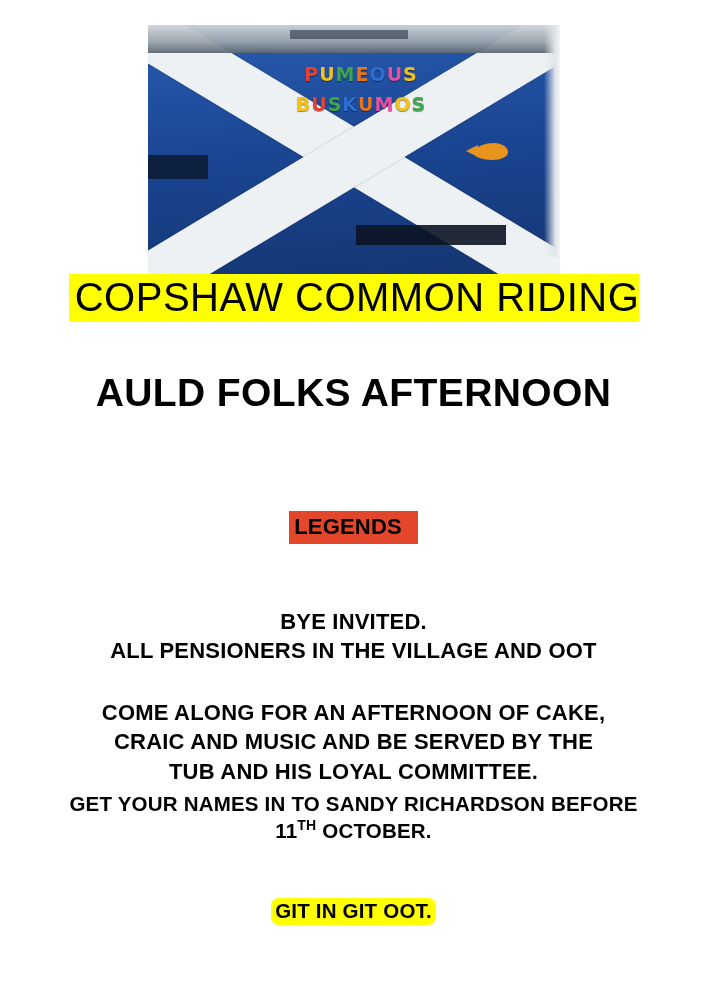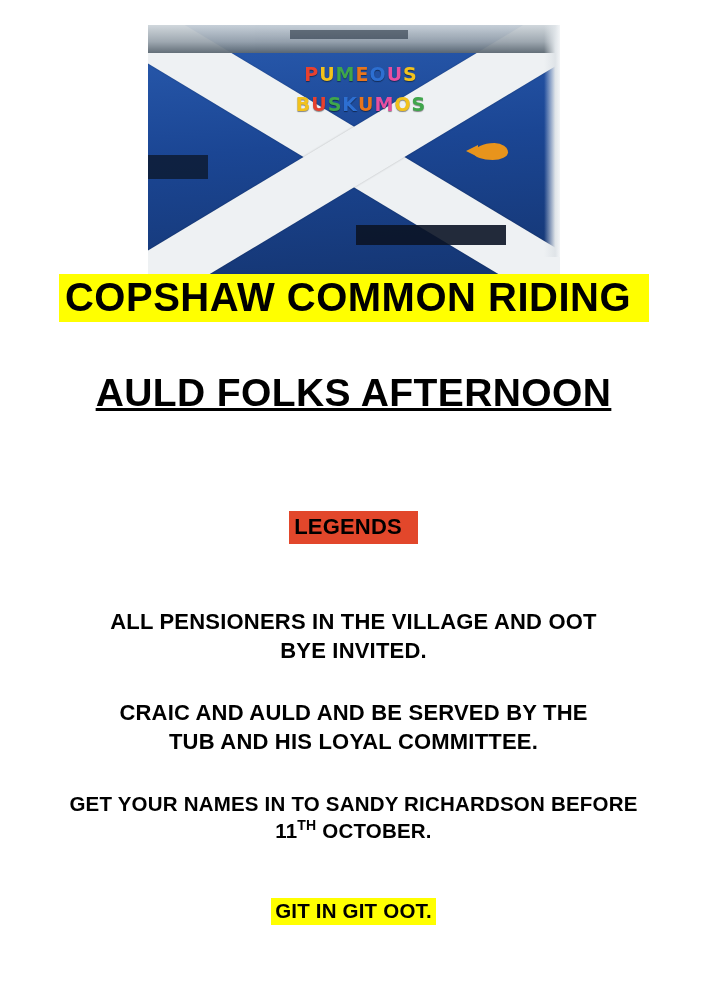--- a/index.html
+++ b/index.html
@@ -155,38 +155,37 @@
   .title-band {
     position: absolute;
     left: 44px;
     top: 274px;
     width: 620px;
     text-align: center;
   }
   .title-band .hl {
     background: #ffff00;
     display: inline-block;
-    padding: 2px 18px 4px 6px;
+    padding: 2px 0 4px 6px;
     font-size: 40px;
-    font-weight: bold;
+    font-weight: normal;
     letter-spacing: .5px;
     line-height: 1.05;
   }
 
   .headline {
     position: absolute;
     left: 40px;
     top: 372px;
     width: 627px;
     text-align: center;
     font-size: 39px;
     font-weight: bold;
     line-height: 1.08;
     letter-spacing: .4px;
-    text-decoration: underline;
   }
 
   .when {
     position: absolute;
     left: 40px;
     top: 508px;
     width: 627px;
     text-align: center;
     font-size: 22px;
     font-weight: bold;
@@ -231,20 +230,21 @@
     width: 627px;
     text-align: center;
   }
   .footer .hl {
     background: #ffff00;
     display: inline-block;
     padding: 1px 4px 2px 4px;
     font-size: 20.5px;
     font-weight: bold;
     letter-spacing: .2px;
+    border-radius: 8px;
   }
 </style>
 </head>
 <body>
 
 <div class="poster">
 
   <div class="photo-wrap">
     <div class="flag">
       <div class="diag a"></div>
@@ -279,26 +279,27 @@
     <div>AULD FOLKS AFTERNOON</div>
   </div>
 
   <div class="when">
     <div>
       <span class="venue-hl">LEGENDS</span>
     </div>
   </div>
 
   <div class="para p1">
+    <div>BYE INVITED.</div>
     <div>ALL PENSIONERS IN THE VILLAGE AND OOT</div>
-    <div>BYE INVITED.</div>
   </div>
 
   <div class="para p2">
-    <div>CRAIC AND AULD AND BE SERVED BY THE</div>
+    <div>COME ALONG FOR AN AFTERNOON OF CAKE,</div>
+    <div>CRAIC AND MUSIC AND BE SERVED BY THE</div>
     <div>TUB AND HIS LOYAL COMMITTEE.</div>
   </div>
 
   <div class="para p3">
     <div>GET YOUR NAMES IN TO SANDY RICHARDSON BEFORE</div>
     <div>
       <span>11</span><sup>TH</sup><span> OCTOBER.</span>
     </div>
   </div>
 

